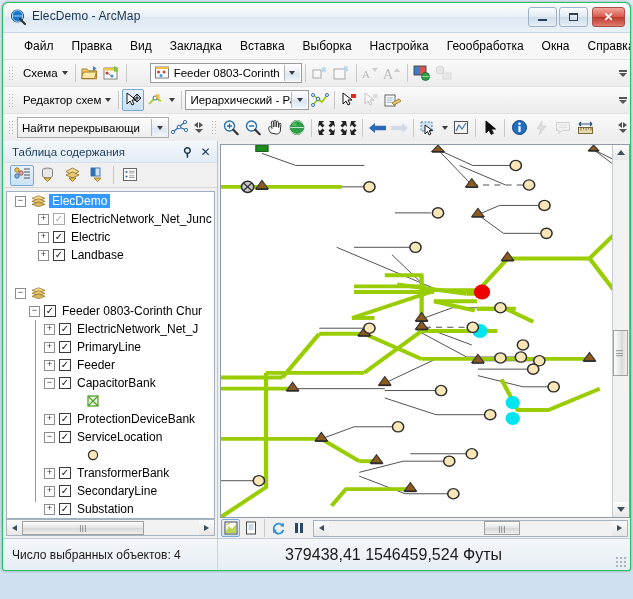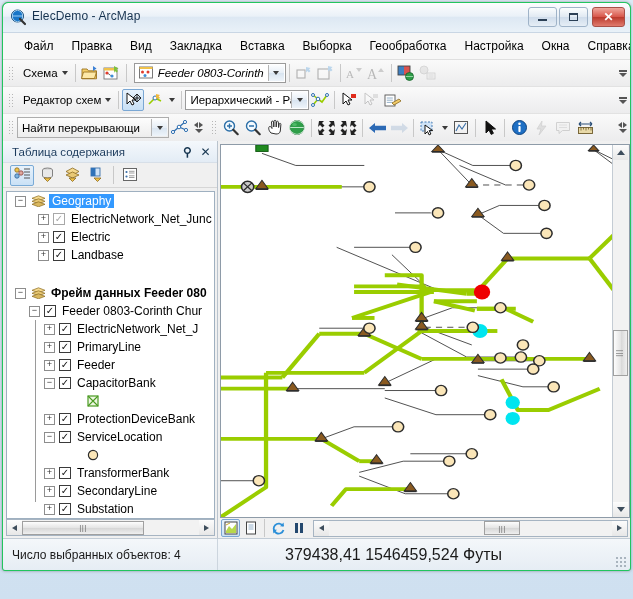--- a/index.html
+++ b/index.html
@@ -409,22 +409,22 @@
     </div>
   </div>
 
   <div id="menu-bar">
     <div class="menu-item">Файл</div>
     <div class="menu-item">Правка</div>
     <div class="menu-item">Вид</div>
     <div class="menu-item">Закладка</div>
     <div class="menu-item">Вставка</div>
     <div class="menu-item">Выборка</div>
+    <div class="menu-item">Настройка</div>
     <div class="menu-item">Геообработка</div>
-    <div class="menu-item">Настройка</div>
     <div class="menu-item">Окна</div>
     <div class="menu-item">Справка</div>
   </div>
 
   <div id="toolbars">
 
     <div class="tb-row">
       <div class="grip"></div>
       <div class="tb-label-btn">
         <span>Схема</span>
@@ -444,21 +444,21 @@
           <rect x="1" y="3" width="13" height="11" fill="#fff" stroke="#777" stroke-width=".9"></rect>
           <rect x="1" y="3" width="13" height="2.5" fill="#f0c24a"></rect>
           <circle cx="4" cy="8" r="1.6" fill="#e03c2c"></circle>
           <circle cx="9" cy="11" r="1.6" fill="#3d8fd8"></circle>
           <path d="M5.2 8.6 L7.6 10.4" stroke="#555" stroke-width=".9"></path>
           <path d="M11 1 l4.5 2.5 -2 1 1.5 1.5 -1.5 1.5 -1.5-1.5 -1 2z" fill="#7ec13d"></path>
         </svg>
       </div>
       <div class="tb-sep"></div>
 
-      <div class="tb-combo" style="width:152px; margin-left:4px;font-style:italic;">
+      <div class="tb-combo" style="width:152px; margin-left:20px;">
         <svg width="15" height="14" viewBox="0 0 15 14" style="flex:none;margin-right:4px;">
           <rect x="0.5" y="1" width="13" height="11" fill="#fff" stroke="#6b6b6b" stroke-width=".9"></rect>
           <rect x="0.5" y="1" width="13" height="2" fill="#f0c24a"></rect>
           <circle cx="3.5" cy="6" r="1.5" fill="#e03c2c"></circle>
           <circle cx="9" cy="6" r="1.5" fill="#e03c2c"></circle>
           <circle cx="6" cy="9.5" r="1.5" fill="#3d8fd8"></circle>
         </svg>
         <span style="font-size:11.5px;">Feeder 0803-Corinth</span>
         <span class="combo-btn">
             <span class="caret"></span>
@@ -778,21 +778,21 @@
 
       <div id="toc-tree">
 
         <div class="tr" style="padding-left:8px;">
           <div class="exp">−</div>
           <svg class="layers-icon" viewBox="0 0 15 12" style="margin-left:5px;">
             <path d="M7.5 .8 L14 3.3 L7.5 5.8 L1 3.3z" fill="#f5d98e" stroke="#8a6a20" stroke-width=".7"></path>
             <path d="M7.5 3.8 L14 6.3 L7.5 8.8 L1 6.3z" fill="#e8c874" stroke="#8a6a20" stroke-width=".7"></path>
             <path d="M7.5 6.8 L14 9.3 L7.5 11.8 L1 9.3z" fill="#d9b75e" stroke="#8a6a20" stroke-width=".7"></path>
           </svg>
-          <span class="tr-label sel">Geography</span>
+          <span class="tr-label sel">ElecDemo</span>
         </div>
 
         <div class="tr" style="padding-left:31px;">
           <div class="exp">+</div>
           <div class="chk gray">✓</div>
           <span class="tr-label">ElectricNetwork_Net_Junc</span>
         </div>
         <div class="tr" style="padding-left:31px;">
           <div class="exp">+</div>
           <div class="chk">✓</div>
@@ -806,21 +806,20 @@
 
         <div style="height:20px;"></div>
 
         <div class="tr" style="padding-left:8px;">
           <div class="exp">−</div>
           <svg class="layers-icon" viewBox="0 0 15 12" style="margin-left:5px;">
             <path d="M7.5 .8 L14 3.3 L7.5 5.8 L1 3.3z" fill="#f5d98e" stroke="#8a6a20" stroke-width=".7"></path>
             <path d="M7.5 3.8 L14 6.3 L7.5 8.8 L1 6.3z" fill="#e8c874" stroke="#8a6a20" stroke-width=".7"></path>
             <path d="M7.5 6.8 L14 9.3 L7.5 11.8 L1 9.3z" fill="#d9b75e" stroke="#8a6a20" stroke-width=".7"></path>
           </svg>
-          <span class="tr-label bold">Фрейм данных Feeder 080</span>
         </div>
 
         <div class="tr" style="padding-left:22px;">
           <div class="exp">−</div>
           <div class="chk">✓</div>
           <span class="tr-label">Feeder 0803-Corinth Chur</span>
         </div>
 
         <div style="position:relative;">
           <div class="vline" style="left:28px; top:0; height:182px;"></div>

